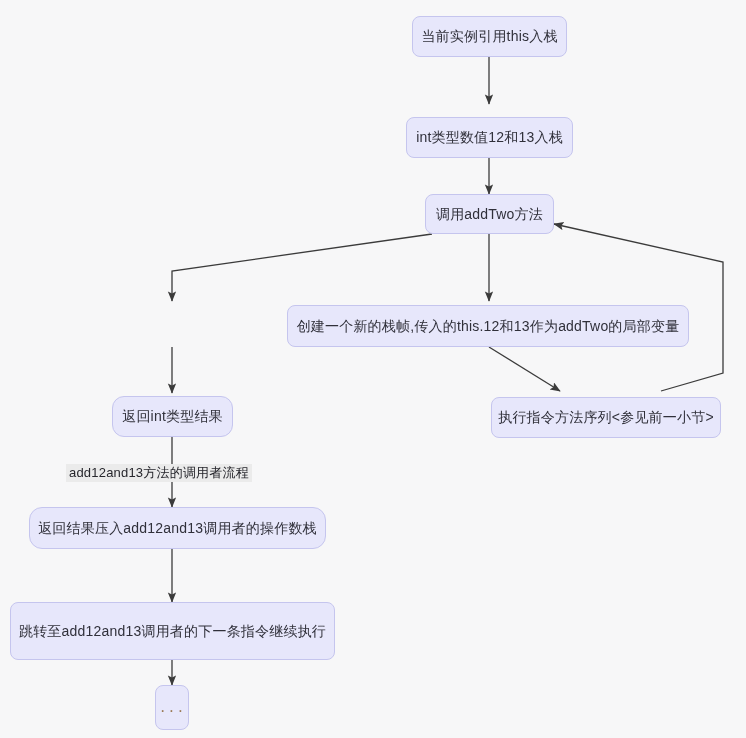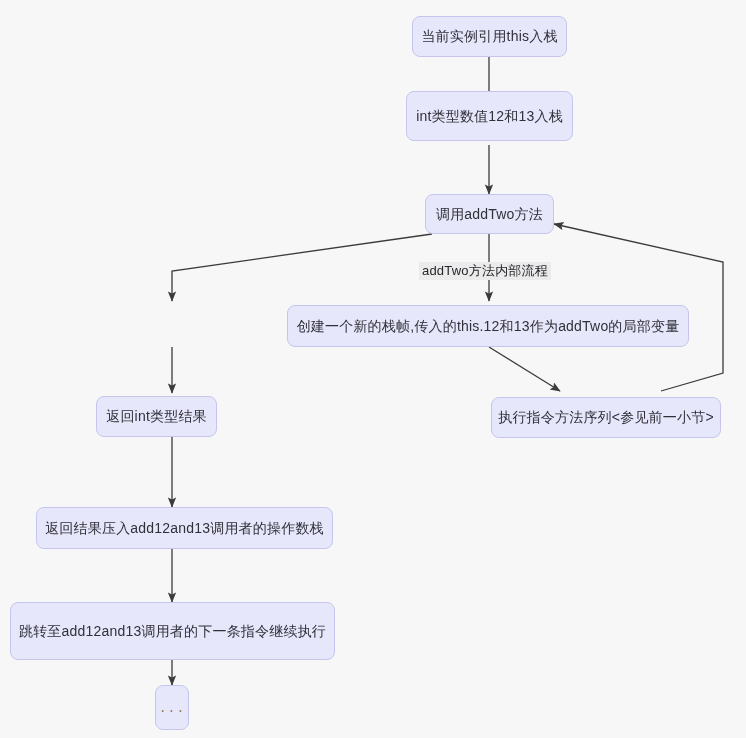--- a/index.html
+++ b/index.html
@@ -99,51 +99,51 @@
 
     <path d="M172,549 L172,602" stroke="#3b3b3b" stroke-width="1.3" fill="none" marker-end="url(#arrow)"></path>
 
     <path d="M172,643 L172,685" stroke="#3b3b3b" stroke-width="1.3" fill="none" marker-end="url(#arrow)"></path>
   </svg>
 
   <div class="node" style="left:412px; top:16px; width:155px; height:41px;">
     <span>当前实例引用this入栈</span>
   </div>
 
-  <div class="node" style="left:406px; top:91px; width:167px; height:50px;">
+  <div class="node" style="left:406px; top:117px; width:167px; height:41px;">
     <span>int类型数值12和13入栈</span>
   </div>
 
   <div class="node" style="left:425px; top:194px; width:129px; height:40px;">
     <span>调用addTwo方法</span>
   </div>
 
 
   <div class="node" style="left:287px; top:305px; width:402px; height:42px;">
     <span>创建一个新的栈帧,传入的this.12和13作为addTwo的局部变量</span>
   </div>
 
-  <div class="node" style="left:96px; top:396px; width:121px; height:41px;">
+  <div class="node" style="left:112px; top:396px; width:121px; height:41px;border-radius:12px;">
     <span>返回int类型结果</span>
   </div>
 
   <div class="node" style="left:491px; top:397px; width:230px; height:41px;">
     <span>执行指令方法序列&lt;参见前一小节&gt;</span>
   </div>
 
-  <div class="node" style="left:36px; top:507px; width:297px; height:42px;">
+  <div class="node" style="left:29px; top:507px; width:297px; height:42px;border-radius:13px;">
     <span>返回结果压入add12and13调用者的操作数栈</span>
   </div>
 
   <div class="node" style="left:10px; top:602px; width:325px; height:58px;">
     <span>跳转至add12and13调用者的下一条指令继续执行</span>
   </div>
 
   <div class="dots-node" style="left:155px; top:685px; width:34px; height:45px;">
     <span class="dots">...</span>
   </div>
 
-  <div class="edge-label" style="left:419px; top:262px;">
-    <span>addTwo方法内部流程</span>
+
+  <div class="edge-label" style="left:66px; top:464px;">
+    <span>add12and13方法的调用者流程</span>
   </div>
-
 
 </div>
 
 </body></html>

